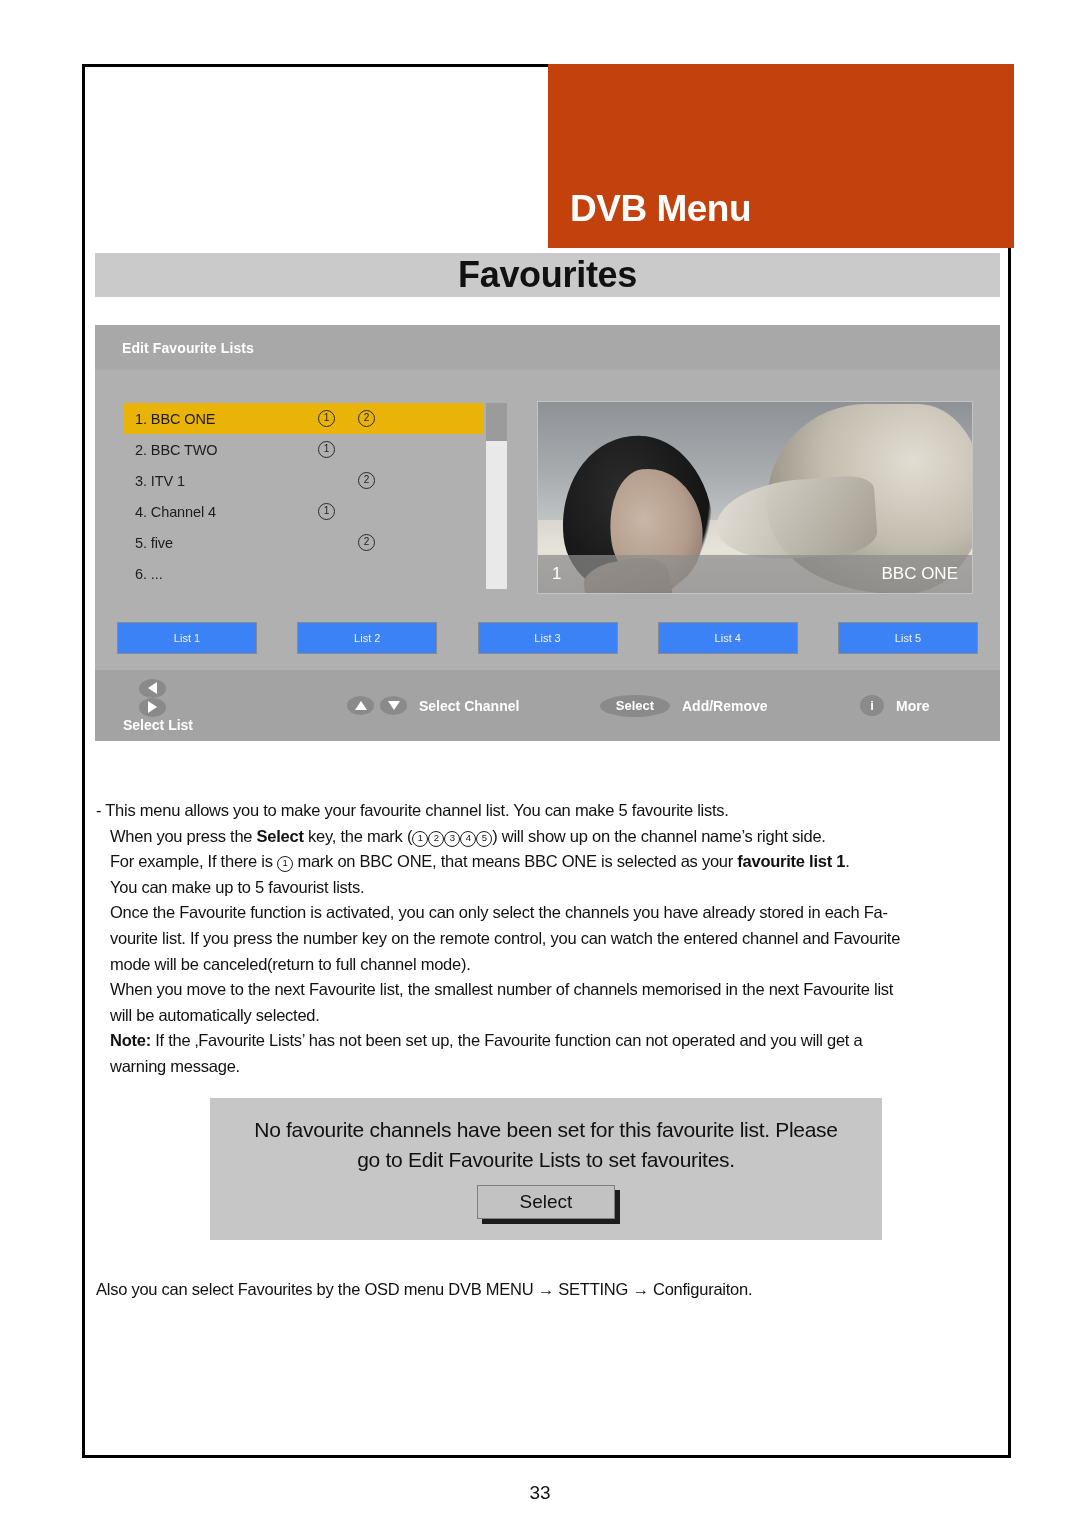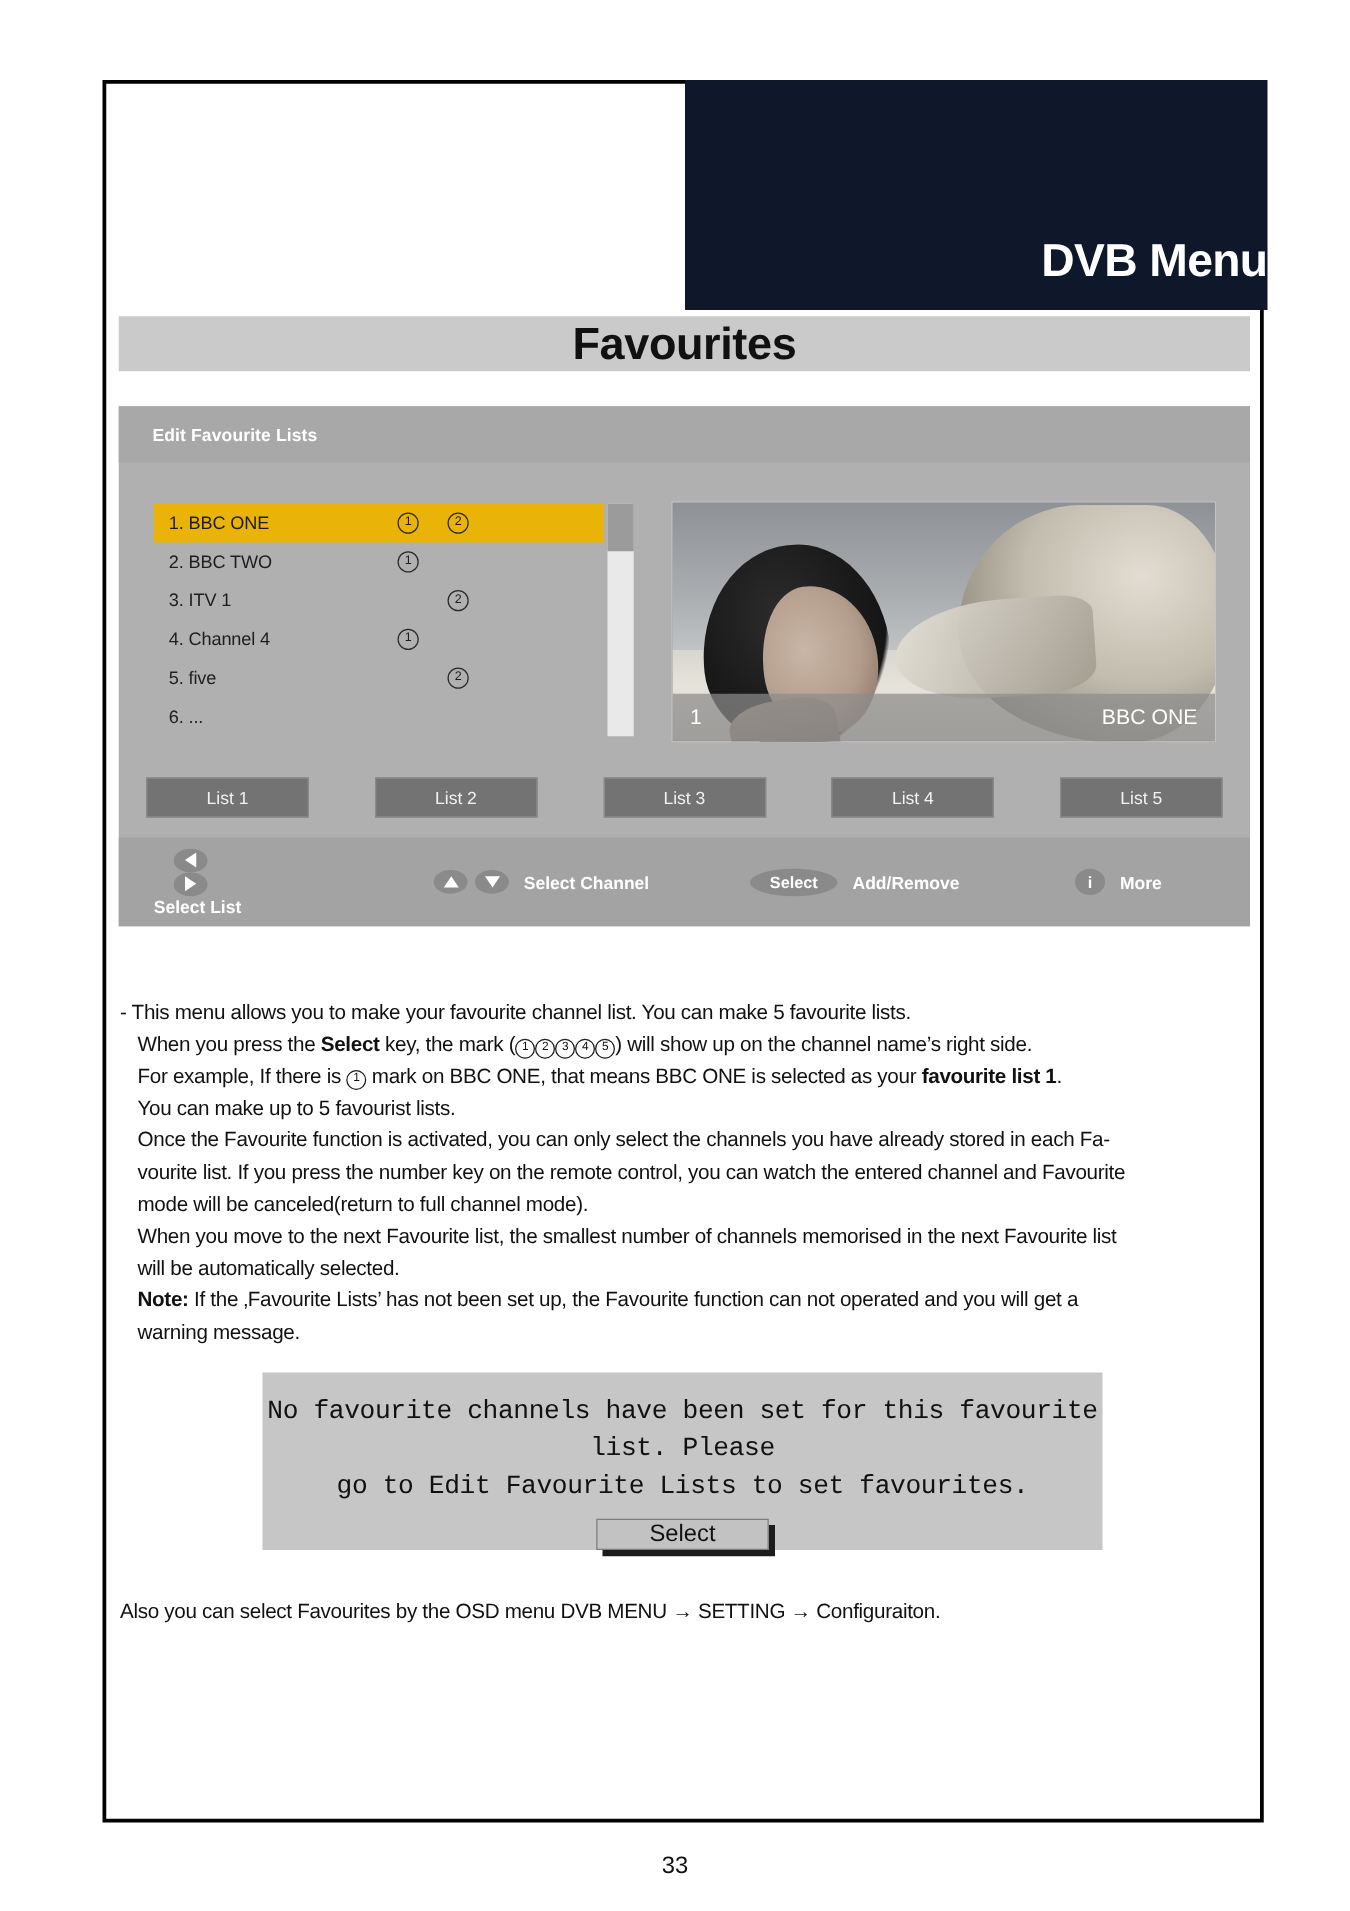--- a/index.html
+++ b/index.html
@@ -12,22 +12,22 @@
 
   
   .page-frame{
     position:absolute;left:82px;top:64px;width:929px;height:1394px;
     border:3px solid #000;background:#fff;box-sizing:border-box;
   }
 
   
   .dvb-header{
     position:absolute;left:548px;top:64px;width:466px;height:184px;
-    background:#0f172a;
-    display:flex;align-items:flex-end;justify-content:flex-end;
+    background:#c2410c;
+    display:flex;align-items:flex-end;justify-content:flex-start;
     box-sizing:border-box;padding:0 0 18px 22px;
   }
   .dvb-header .title{
     color:#fff;font-size:37px;font-weight:bold;letter-spacing:-0.5px;
     font-family:"Liberation Sans", sans-serif;
   }
 
   
   .fav-bar{
     position:absolute;left:95px;top:253px;width:905px;height:44px;
@@ -124,23 +124,23 @@
   .pv-bar .n{color:#fff;font-size:17px;}
   .pv-bar .cn{color:#fff;font-size:17px;}
 
   
   .list-row{
     position:absolute;left:0;top:290px;width:905px;height:46px;
     display:flex;align-items:center;justify-content:space-between;
     box-sizing:border-box;padding:0 22px;
   }
   .list-btn{
-    width:130px;height:32px;border:1.5px solid #8a8a8a;background:#737373;
+    width:140px;height:32px;border:1.5px solid #8a8a8a;background:#3b82f6;
     display:flex;align-items:center;justify-content:center;
-    color:#f2f2f2;font-size:14px;box-sizing:border-box;
+    color:#f2f2f2;font-size:11px;box-sizing:border-box;
   }
 
   
   .nav-bar{
     position:absolute;left:0;top:345px;width:905px;height:71px;
     background:#a3a3a3;display:flex;align-items:center;
   }
   .nav-grp{display:flex;align-items:center;position:absolute;}
   .g1{left:22px;flex-direction:column;} .g2{left:252px;} .g3{left:505px;} .g4{left:765px;}
   .oval{
@@ -173,21 +173,21 @@
     vertical-align:1px;
   }
 
   
   .warn{
     position:absolute;left:210px;top:1098px;width:672px;height:142px;
     background:#c6c6c6;
     display:flex;flex-direction:column;align-items:center;justify-content:flex-start;
     box-sizing:border-box;padding-top:17px;
   }
-  .warn .line{font-size:21px;line-height:30px;color:#111;letter-spacing:-0.3px;text-align:center;font-family:Liberation Mono, monospace;}
+  .warn .line{font-size:21px;line-height:30px;color:#111;letter-spacing:-0.3px;text-align:center;}
   .warn-btn{
     margin-top:10px;width:138px;height:34px;background:#c2c2c2;
     border:1.6px solid #7e7e7e;box-shadow:5px 5px 0 0 #1c1c1c;
     display:flex;align-items:center;justify-content:center;
     font-size:19px;color:#111;box-sizing:border-box;
   }
 
   
   .footer-note{
     position:absolute;left:96px;top:1280px;width:900px;

